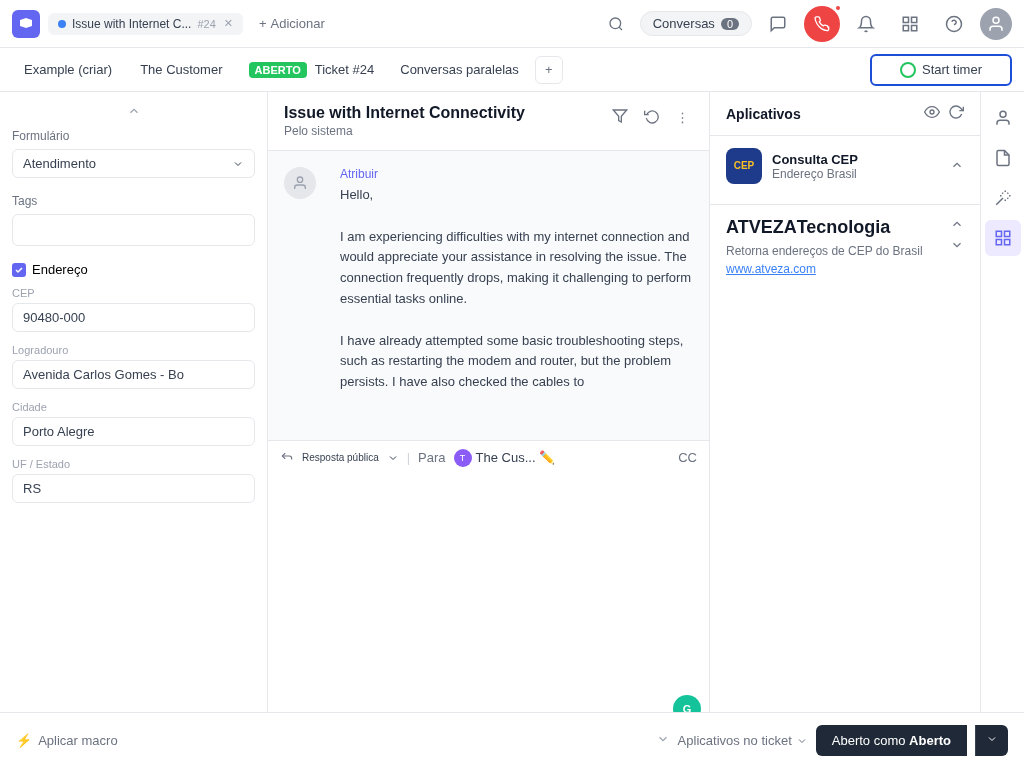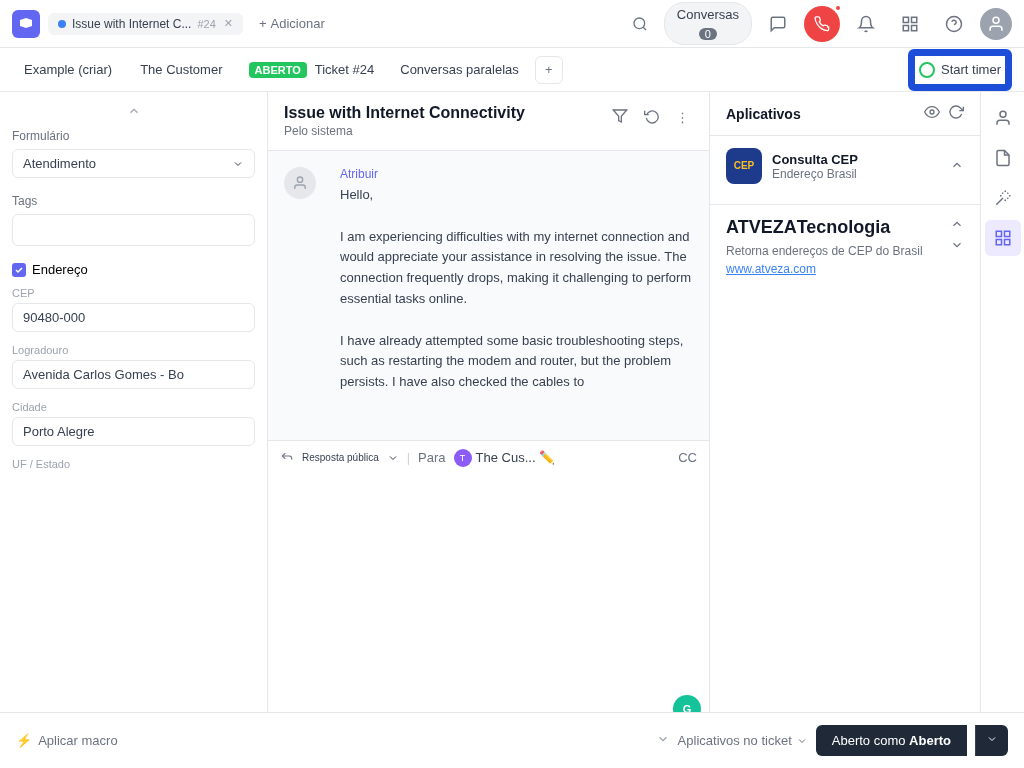--- a/index.html
+++ b/index.html
@@ -16,43 +16,43 @@
       display: flex; align-items: center; gap: 6px; padding: 4px 10px; border-radius: 6px;
       background: #f3f4f6; font-size: 12px; color: #374151; white-space: nowrap; cursor: pointer; position: relative;
     }
     .tab-item .dot { width: 8px; height: 8px; border-radius: 50%; background: #3b82f6; }
     .tab-item .close-btn { font-size: 11px; color: #9ca3af; cursor: pointer; margin-left: 2px; }
     .add-btn { display: flex; align-items: center; gap: 4px; color: #6b7280; padding: 4px 8px; cursor: pointer; font-size: 13px; white-space: nowrap; }
     .top-bar-spacer { flex: 1; }
     .search-icon-btn { width: 32px; height: 32px; display: flex; align-items: center; justify-content: center; cursor: pointer; color: #6b7280; }
     .conversations-btn {
       display: flex; align-items: center; gap: 6px; background: #f3f4f6; border: 1px solid #e5e7eb;
-      border-radius: 20px; padding: 4px 12px; cursor: pointer; font-size: 13px; color: #374151; flex-direction: column;
+      border-radius: 20px; padding: 4px 12px; cursor: pointer; font-size: 13px; color: #374151;
     }
     .badge { background: #6b7280; color: white; border-radius: 10px; padding: 0 6px; font-size: 11px; }
     .icon-btn { width: 36px; height: 36px; display: flex; align-items: center; justify-content: center; cursor: pointer; color: #6b7280; position: relative; }
     .call-btn { background: #ef4444; border-radius: 50%; width: 36px; height: 36px; display: flex; align-items: center; justify-content: center; cursor: pointer; color: white; position: relative; }
     .call-btn .red-dot { position: absolute; top: -2px; right: -2px; width: 8px; height: 8px; background: #ef4444; border-radius: 50%; border: 2px solid white; }
     .avatar { width: 32px; height: 32px; border-radius: 50%; background: #9ca3af; display: flex; align-items: center; justify-content: center; color: white; font-size: 14px; cursor: pointer; }
 
     
     .tabs-bar {
       display: flex; align-items: center; background: #fff; border-bottom: 1px solid #e5e7eb;
       height: 44px; padding: 0 12px; gap: 4px;
     }
     .tab-nav { padding: 6px 12px; border-radius: 6px; cursor: pointer; color: #374151; font-size: 13px; white-space: nowrap; }
     .tab-nav.active { font-weight: 500; }
     .ticket-badge { background: #22c55e; color: white; border-radius: 4px; padding: 2px 6px; font-size: 11px; font-weight: 600; margin-right: 4px; }
     .tab-nav-ticket { display: flex; align-items: center; gap: 4px; padding: 6px 10px; border-radius: 6px; cursor: pointer; color: #374151; font-size: 13px; }
     .parallel-tab { display: flex; align-items: center; gap: 4px; padding: 6px 12px; border-radius: 6px; cursor: pointer; color: #374151; font-size: 13px; }
     .plus-tab { width: 28px; height: 28px; display: flex; align-items: center; justify-content: center; cursor: pointer; color: #6b7280; border: 1px solid #e5e7eb; border-radius: 6px; }
     .tabs-bar-right { margin-left: auto; }
     .start-timer-btn {
-      display: flex; align-items: center; gap: 6px; background: #fff; border: 7px solid #1d4ed8;
-      border-radius: 6px; padding: 6px 4px; cursor: pointer; font-size: 13px; color: #374151; text-align: center;
+      display: flex; align-items: center; gap: 6px; background: #fff; border: 2px solid #1d4ed8;
+      border-radius: 6px; padding: 6px 28px; cursor: pointer; font-size: 13px; color: #374151; text-align: center;
     }
     .timer-icon { width: 16px; height: 16px; border-radius: 50%; border: 2px solid #22c55e; display: flex; align-items: center; justify-content: center; }
 
     
     .main-layout { display: flex; height: calc(768px - 92px); }
 
     
     .left-sidebar { width: 268px; background: #fff; border-right: 1px solid #e5e7eb; overflow-y: auto; padding: 12px; flex-shrink: 0; }
     .sidebar-scroll-indicator { text-align: center; color: #9ca3af; margin-bottom: 8px; }
 
@@ -296,20 +296,21 @@
       <input class="form-input" type="text" value="Avenida Carlos Gomes - Bo" style="">
     </div>
 
     <div class="field-group">
       <span class="field-label">Cidade</span>
       <input class="form-input" type="text" value="Porto Alegre" style="">
     </div>
 
     <div class="field-group">
       <span class="field-label">UF / Estado</span>
+      <input class="form-input" type="text" value="RS" style="">
     </div>
   </div>
 
   <div class="center-panel">
     <div class="conversation-header">
       <div>
         <div class="conv-title">Issue with Internet Connectivity</div>
         <div class="conv-subtitle">Pelo sistema</div>
       </div>
       <div class="conv-actions">

